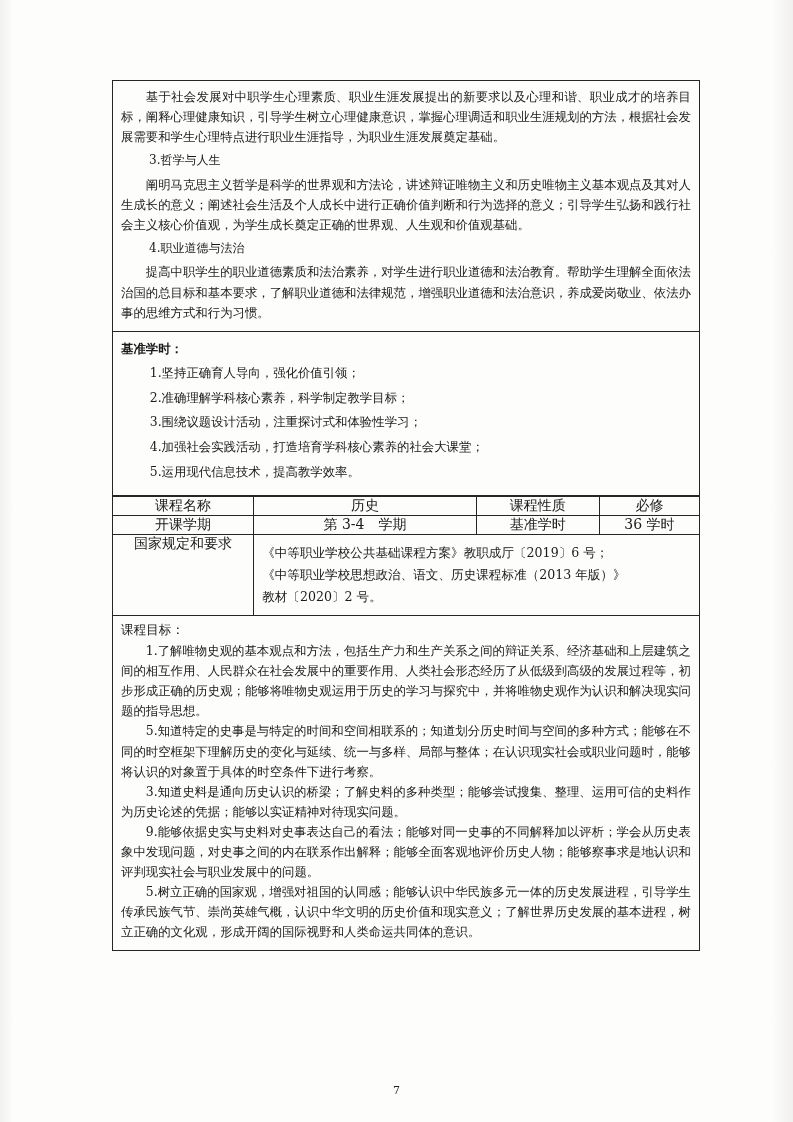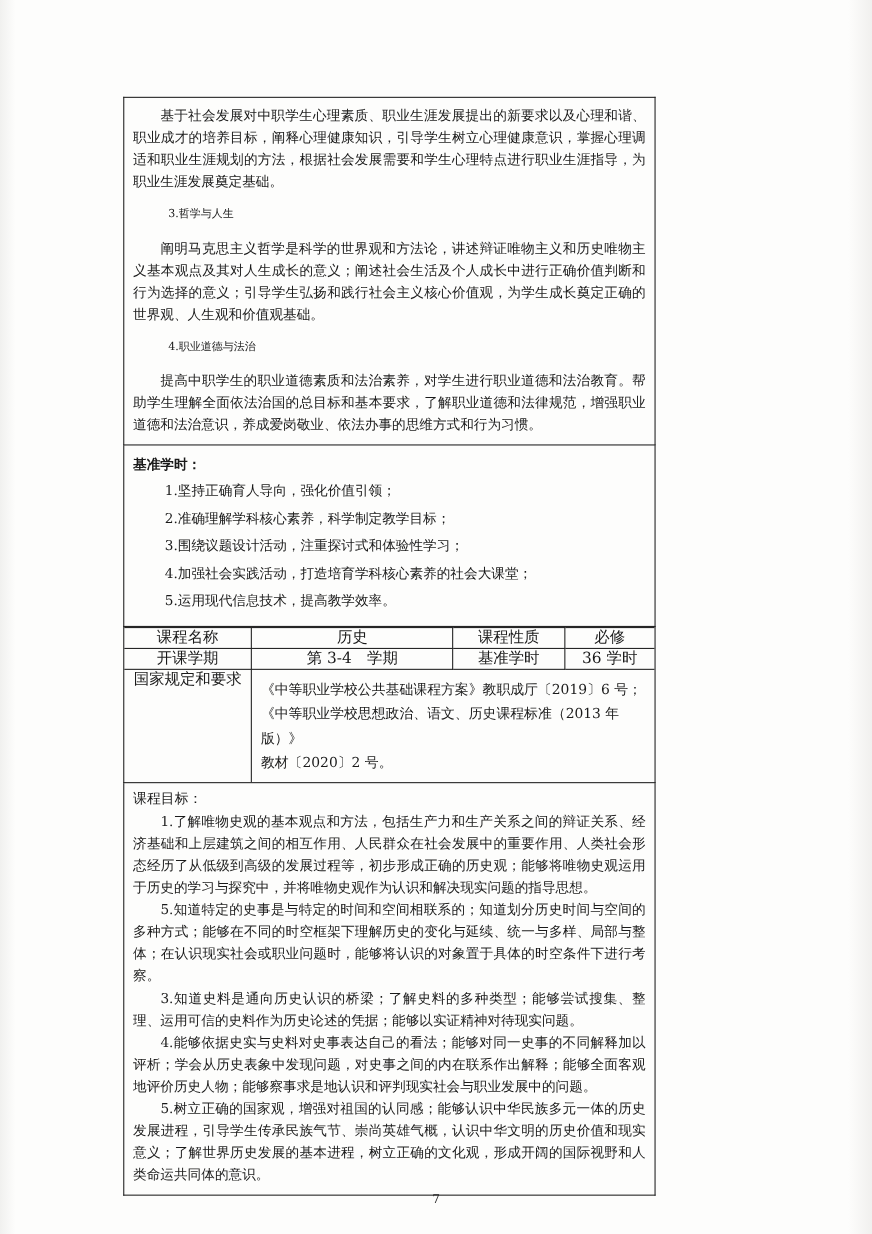--- a/index.html
+++ b/index.html
@@ -33,22 +33,22 @@
   .scan-edge-right {
     position: absolute;
     right: 0; top: 0;
     width: 22px; height: 1122px;
     background: linear-gradient(270deg, #ebeae8 0%, #fdfdfc 100%);
     opacity: .7;
   }
   .doc {
     position: absolute;
     left: 112px;
-    top: 88px;
-    width: 484px;
+    top: 80px;
+    width: 588px;
   }
   table.maintable {
     width: 100%;
     border-collapse: collapse;
     table-layout: fixed;
   }
   table.maintable td {
     border: 1px solid #262626;
     padding: 0;
     vertical-align: top;
@@ -58,24 +58,24 @@
   }
   .para {
     font-size: 12.4px;
     line-height: 1.62;
     text-align: justify;
     text-justify: inter-ideograph;
     text-indent: 2em;
     margin: 0;
   }
   .subhead {
-    font-size: 10px;
+    font-size: 12px;
     line-height: 1.62;
     text-indent: 2em;
-    margin: 12px;
+    margin: 4px;
   }
   .label-bold {
     font-size: 12.4px;
     font-weight: bold;
     line-height: 1.7;
     margin: 0 0 1px 0;
   }
   .listline {
     font-size: 12.4px;
     line-height: 1.68;
@@ -191,21 +191,21 @@
         </td>
       </tr>
 
       <tr>
         <td>
           <div class="cellpad">
             <p class="goal-head">课程目标：</p>
             <p class="para">1.了解唯物史观的基本观点和方法，包括生产力和生产关系之间的辩证关系、经济基础和上层建筑之间的相互作用、人民群众在社会发展中的重要作用、人类社会形态经历了从低级到高级的发展过程等，初步形成正确的历史观；能够将唯物史观运用于历史的学习与探究中，并将唯物史观作为认识和解决现实问题的指导思想。</p>
             <p class="para">5.知道特定的史事是与特定的时间和空间相联系的；知道划分历史时间与空间的多种方式；能够在不同的时空框架下理解历史的变化与延续、统一与多样、局部与整体；在认识现实社会或职业问题时，能够将认识的对象置于具体的时空条件下进行考察。</p>
             <p class="para">3.知道史料是通向历史认识的桥梁；了解史料的多种类型；能够尝试搜集、整理、运用可信的史料作为历史论述的凭据；能够以实证精神对待现实问题。</p>
-            <p class="para">4.能够依据史实与史料对史事表达自己的看法；能够对同一史事的不同解释加以评析；学会从历史表象中发现问题，对史事之间的内在联系作出解释；能够全面客观地评价历史人物；能够察事求是地认识和评判现实社会与职业发展中的问题。</p>
+            <p class="para">9.能够依据史实与史料对史事表达自己的看法；能够对同一史事的不同解释加以评析；学会从历史表象中发现问题，对史事之间的内在联系作出解释；能够全面客观地评价历史人物；能够察事求是地认识和评判现实社会与职业发展中的问题。</p>
             <p class="para">5.树立正确的国家观，增强对祖国的认同感；能够认识中华民族多元一体的历史发展进程，引导学生传承民族气节、崇尚英雄气概，认识中华文明的历史价值和现实意义；了解世界历史发展的基本进程，树立正确的文化观，形成开阔的国际视野和人类命运共同体的意识。</p>
           </div>
         </td>
       </tr>
     </tbody>
       </table>
   </div>
 
   <div class="pagenum">7</div>
 </div>

